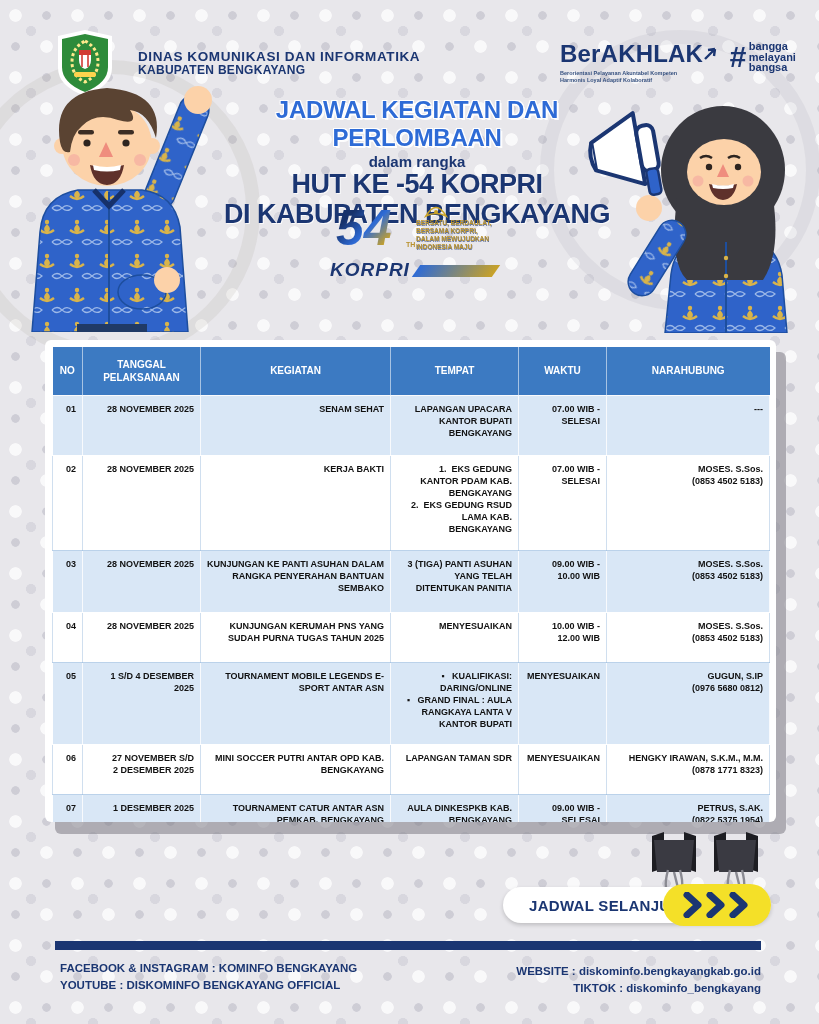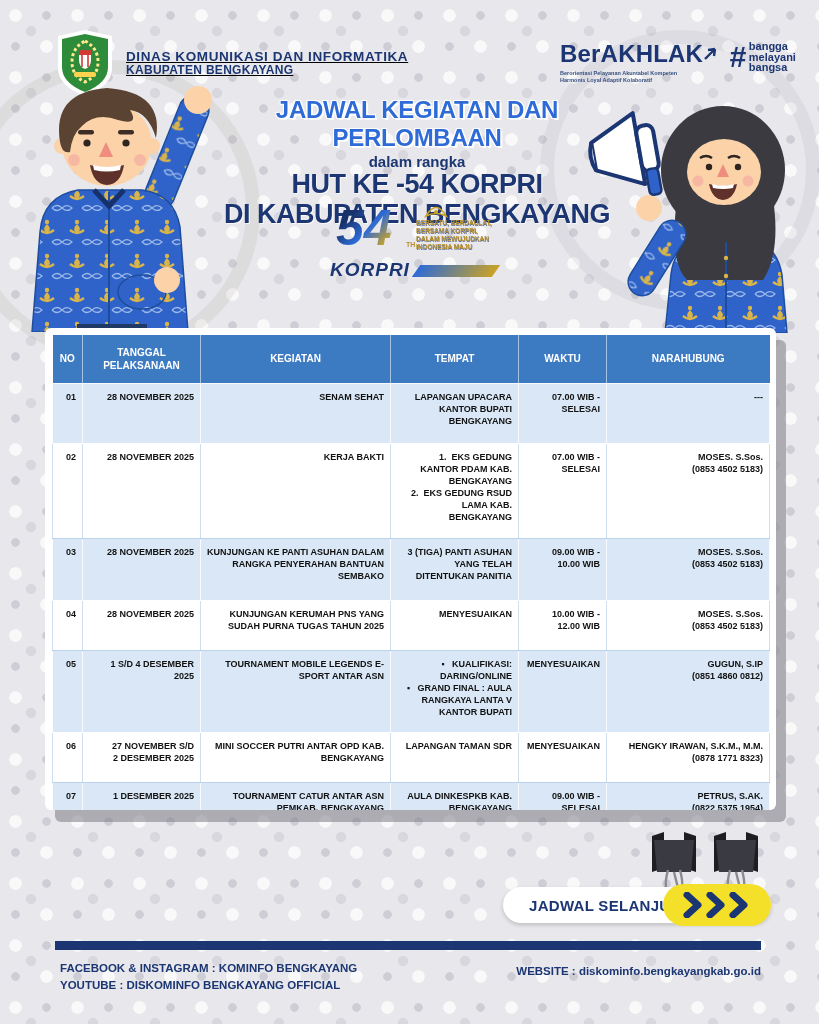--- a/index.html
+++ b/index.html
@@ -16,21 +16,21 @@
       radial-gradient(circle at 75% 25%, rgba(203,202,211,.9) 6%, transparent 7%),
       radial-gradient(circle at 25% 75%, rgba(203,202,211,.9) 6%, transparent 7%),
       radial-gradient(circle at 50% 50%, rgba(214,213,221,.9) 11%, transparent 12%);
     background-size:62px 62px;
   }
   .watermark{position:absolute;border-radius:50%;border:14px solid rgba(150,140,120,.12);}
   .wm1{left:-40px;top:60px;width:300px;height:300px;}
   .wm2{left:540px;top:30px;width:280px;height:280px;border-color:rgba(130,130,150,.10);}
 
   
-  .hdr-left{position:absolute;left:54px;top:28px;display:flex;align-items:center;gap:10px;text-decoration:underline;}
+  .hdr-left{position:absolute;left:54px;top:28px;display:flex;align-items:center;gap:22px;}
   .agency{color:var(--navy);line-height:1.05;}
   .agency .l1{font-size:13.5px;font-weight:700;letter-spacing:.6px;}
   .agency .l2{font-size:12px;font-weight:800;letter-spacing:.3px;}
   .hdr-right{position:absolute;left:560px;top:40px;width:235px;display:flex;gap:10px;align-items:flex-start;}
   .berakhlak .word{font-size:24px;font-weight:800;color:var(--navy);letter-spacing:.2px;display:flex;align-items:center;}
   .berakhlak .tag{font-size:5.5px;font-weight:700;color:#35507f;white-space:pre-line;margin-top:2px;line-height:1.35;}
   .hash-block{display:flex;align-items:center;gap:3px;}
   .hash{font-size:30px;font-weight:800;font-style:italic;color:var(--navy);}
   .hash-words{font-size:11px;font-weight:800;color:var(--navy);line-height:.95;white-space:pre-line;}
 
@@ -49,21 +49,21 @@
     -webkit-background-clip:text;background-clip:text;color:transparent;line-height:1;}
   .kth{position:absolute;left:78px;top:38px;font-size:7px;font-weight:800;color:var(--gold);}
   .kname{position:absolute;left:2px;top:56px;font-size:19px;font-weight:900;font-style:italic;color:var(--navy);letter-spacing:1px;}
   .kswoosh{position:absolute;left:88px;top:62px;width:80px;height:12px;
     background:linear-gradient(90deg,#2e6bd6,#c9a227);transform:skewX(-35deg);}
   .kcrown{position:absolute;left:96px;top:2px;}
   .kslogan{position:absolute;left:88px;top:16px;width:90px;font-size:6.5px;font-weight:800;
     color:var(--gold);line-height:1.25;white-space:pre-line;text-shadow:.5px .5px 0 rgba(27,54,114,.65);}
 
   
-  .card{position:absolute;left:45px;top:328px;width:731px;height:482px;background:#fff;border-radius:6px;
+  .card{position:absolute;left:45px;top:340px;width:731px;height:482px;background:#fff;border-radius:6px;
     box-shadow:10px 12px 0 rgba(125,124,133,.55);padding:7px;overflow:hidden;}
   table{border-collapse:collapse;table-layout:fixed;width:717px;}
   th{background:var(--header-bg);color:#fff;font-size:10px;font-weight:800;text-align:center;
     height:48px;padding:4px;border-left:1px solid rgba(255,255,255,.55);line-height:1.3;}
   th:first-child{border-left:none;}
   td{font-size:9px;font-weight:700;color:#111;vertical-align:top;padding:7px 6px;line-height:1.35;
     white-space:pre-wrap;border:1px solid rgba(150,185,220,.45);}
   tr.alt td{background:var(--row-alt);border-color:rgba(255,255,255,.8);}
   td.a-c{text-align:right;}
   td.a-l{text-align:right;}
@@ -294,21 +294,21 @@
             <td class="a-l">1 S/D 4 DESEMBER 2025</td>
             <td class="a-l">TOURNAMENT MOBILE LEGENDS E-
 SPORT ANTAR ASN</td>
             <td class="a-l">▪   KUALIFIKASI:
      DARING/ONLINE
 ▪   GRAND FINAL : AULA
      RANGKAYA LANTA V
      KANTOR BUPATI</td>
             <td class="a-c">MENYESUAIKAN</td>
             <td class="a-l">GUGUN, S.IP
-(0851 4860 0812)</td>
+(0976 5680 0812)</td>
           </tr>
           <tr style="height: 50px;">
             <td class="a-c">06</td>
             <td class="a-l">27 NOVEMBER S/D
 2 DESEMBER 2025</td>
             <td class="a-l">MINI SOCCER PUTRI ANTAR OPD KAB.
 BENGKAYANG</td>
             <td class="a-c">LAPANGAN TAMAN SDR</td>
             <td class="a-c">MENYESUAIKAN</td>
             <td class="a-l">HENGKY IRAWAN, S.K.M., M.M.
@@ -362,14 +362,15 @@
     </div>
   </div>
 
   <div class="foot-bar"></div>
   <div class="foot-left">
     <div>FACEBOOK &amp; INSTAGRAM : KOMINFO BENGKAYANG</div>
     <div>YOUTUBE : DISKOMINFO BENGKAYANG OFFICIAL</div>
   </div>
   <div class="foot-right">
     <div>WEBSITE : diskominfo.bengkayangkab.go.id</div>
+    <div>TIKTOK : diskominfo_bengkayang</div>
   </div>
 </div>
 
 </body></html>

